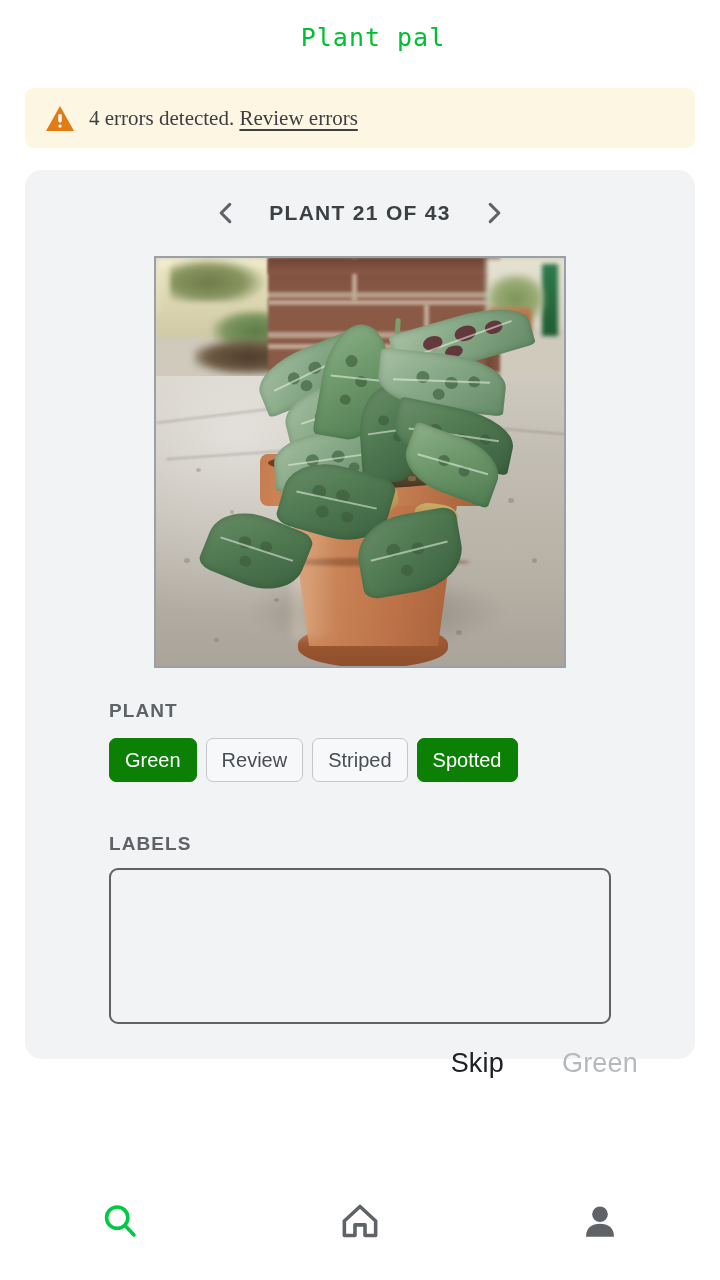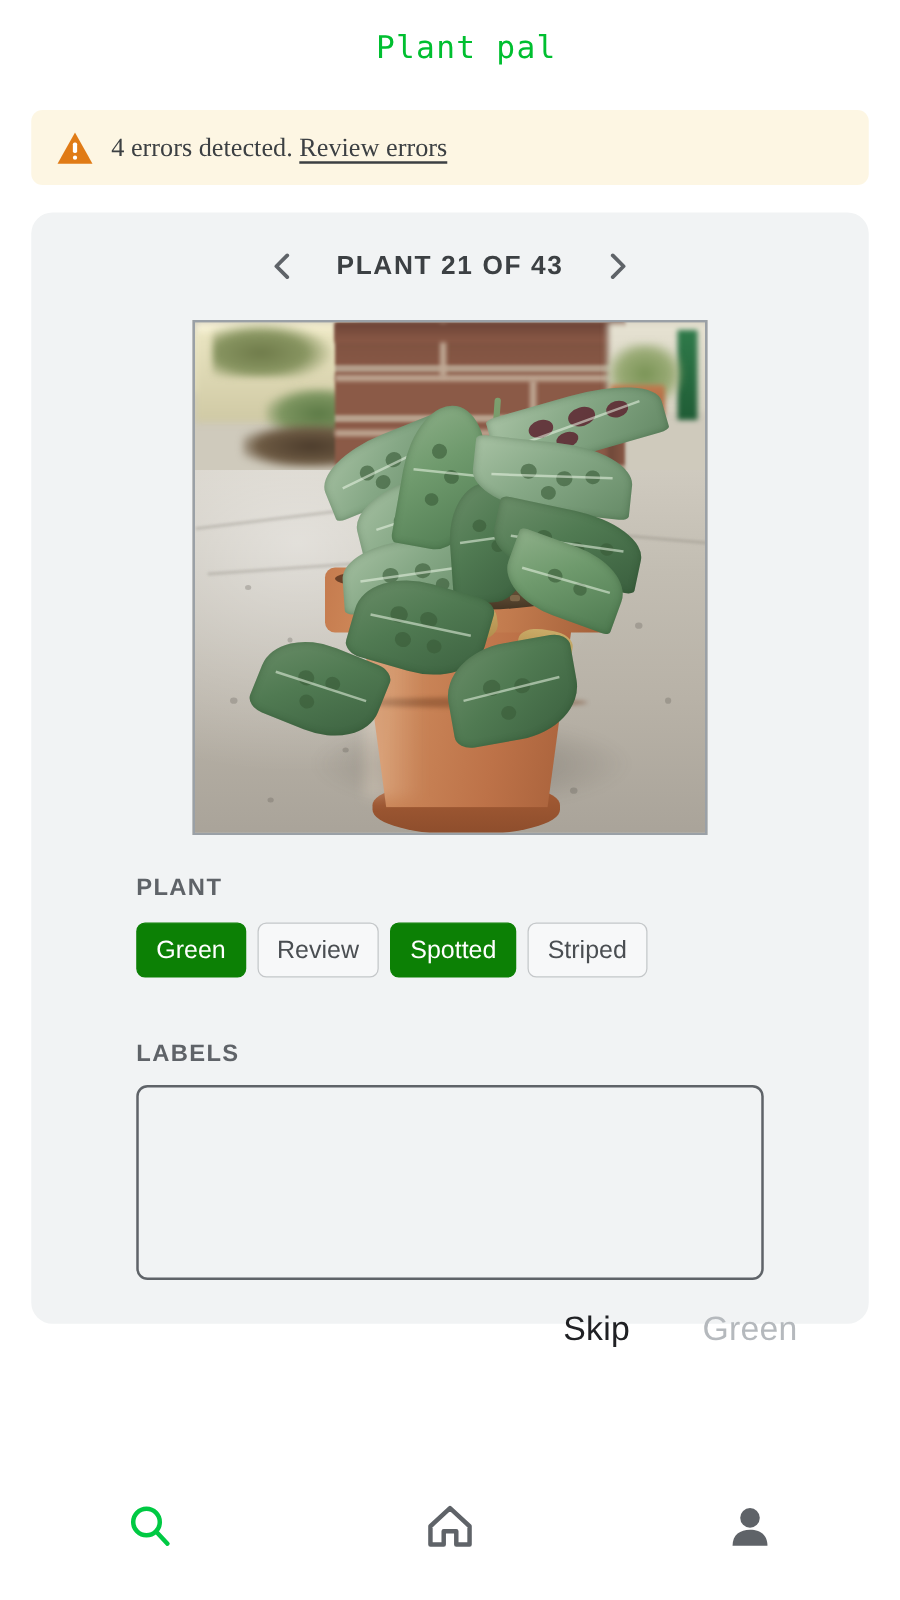--- a/index.html
+++ b/index.html
@@ -568,22 +568,22 @@
           <span class="spot" style="left:34%; top:38%; width:12px; height:11px;"></span>
           <span class="spot" style="left:58%; top:44%; width:11px; height:10px;"></span>
         </div>
       </div>
     </div>
 
     <div class="section-label labels-heading">PLANT</div>
     <div class="chips">
       <div class="chip on">Green</div>
       <div class="chip off">Review</div>
+      <div class="chip off">Striped</div>
       <div class="chip on">Spotted</div>
-      <div class="chip off">Striped</div>
     </div>
 
     <div class="section-label notes-heading">LABELS</div>
     <textarea class="notes-box" placeholder="" style=""></textarea>
 
     <div class="actions">
       <button class="action-btn action-skip">Skip</button>
       <button class="action-btn action-save">Green</button>
     </div>
   </div>

